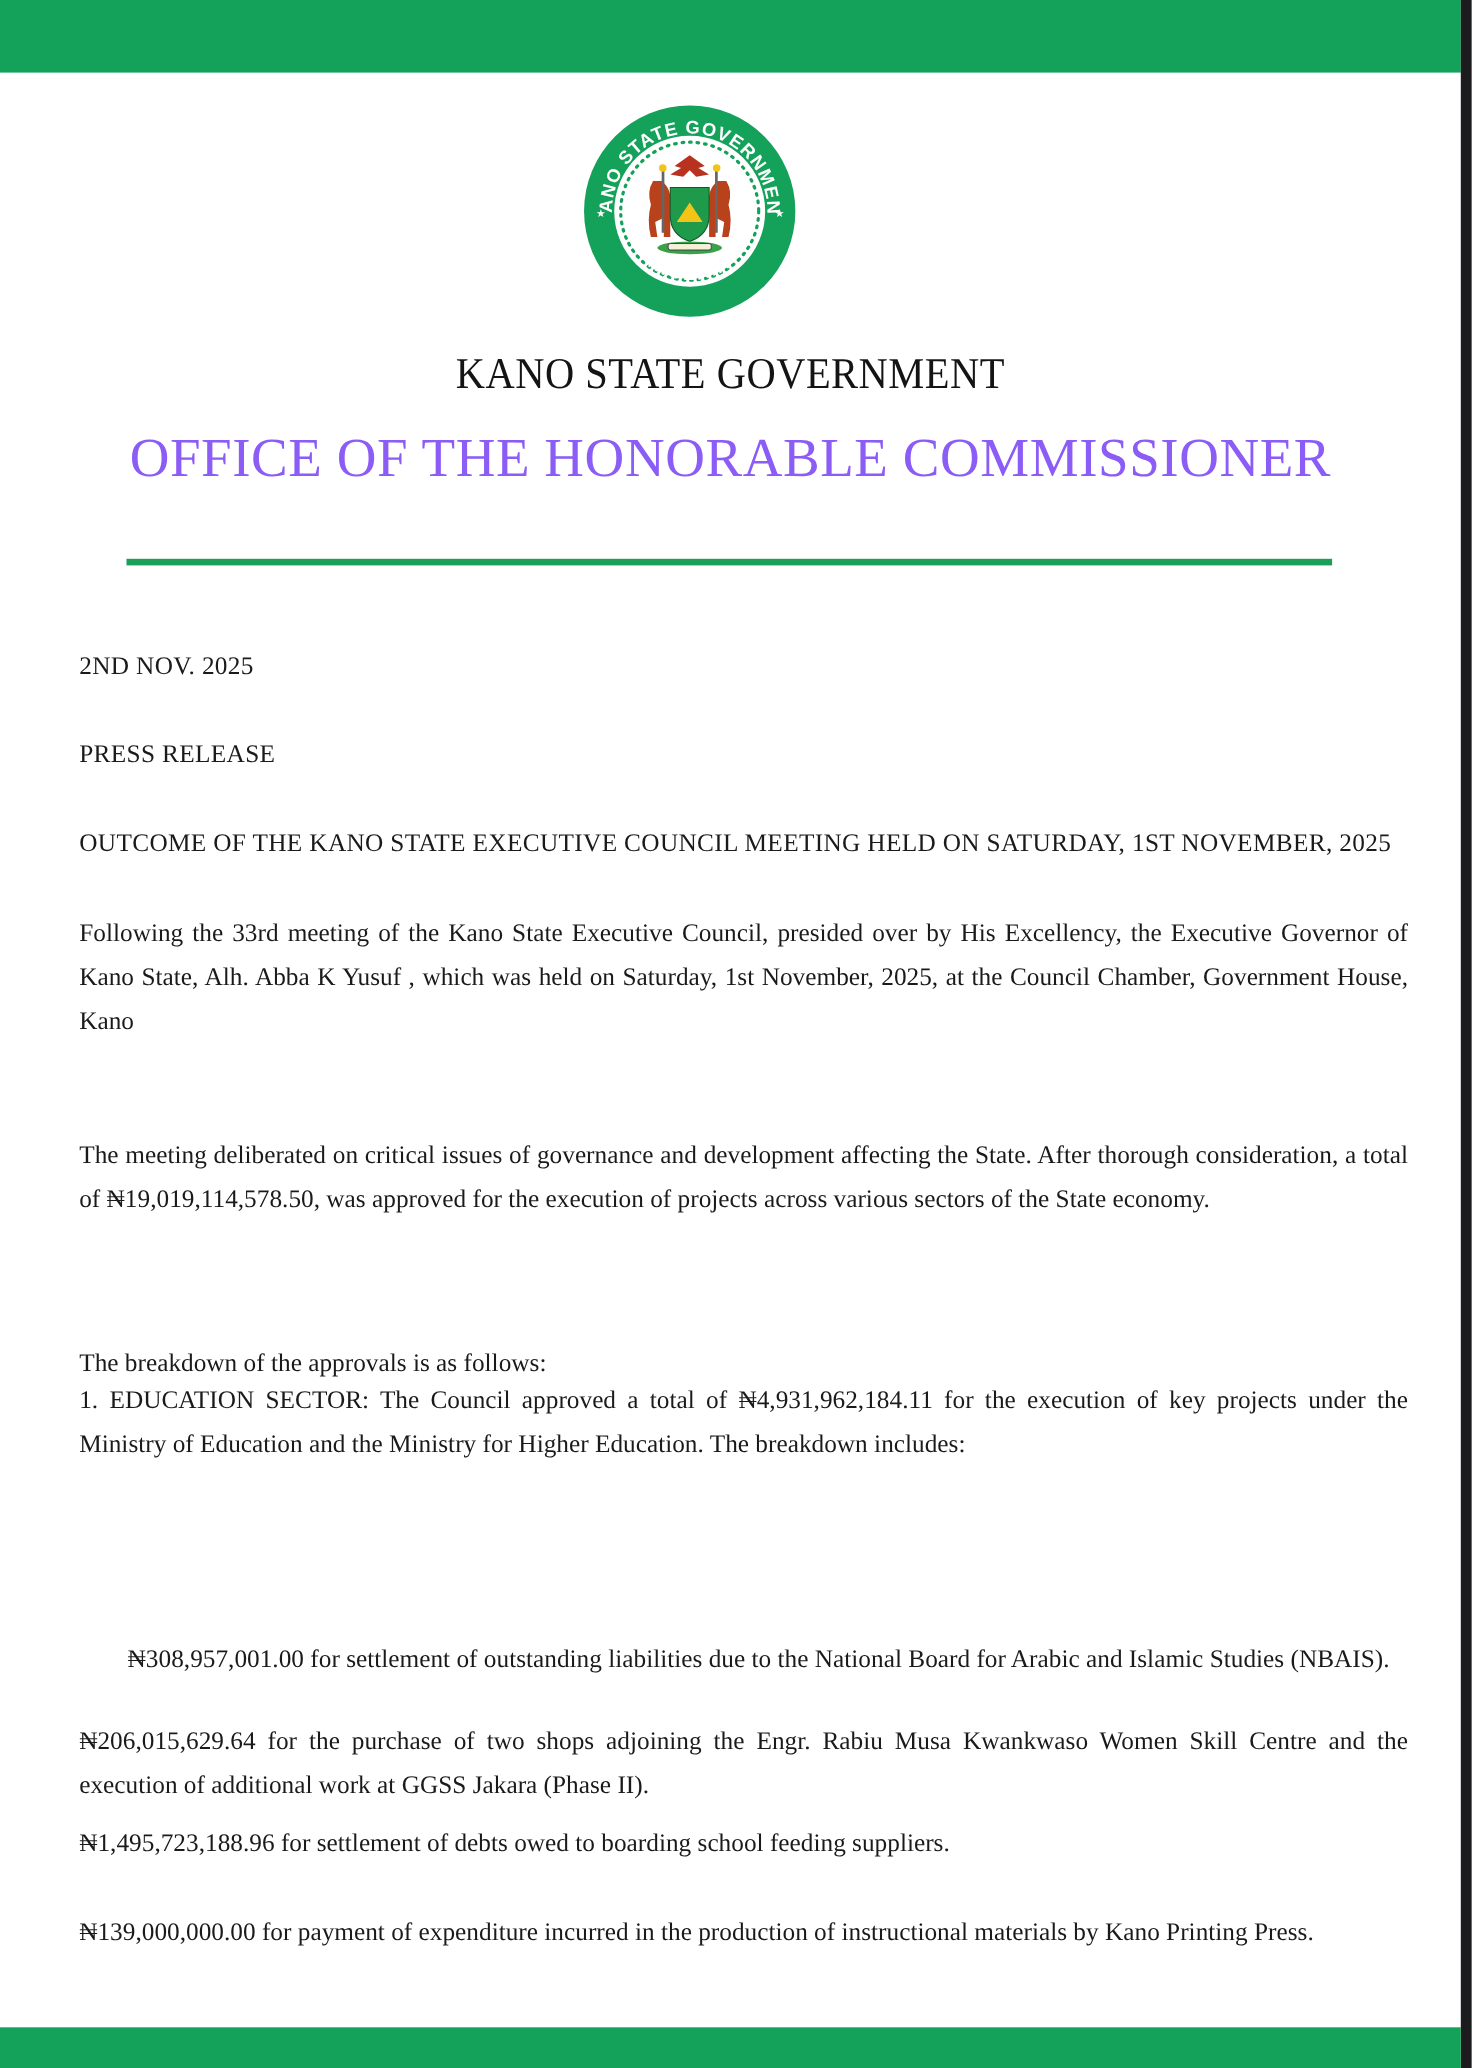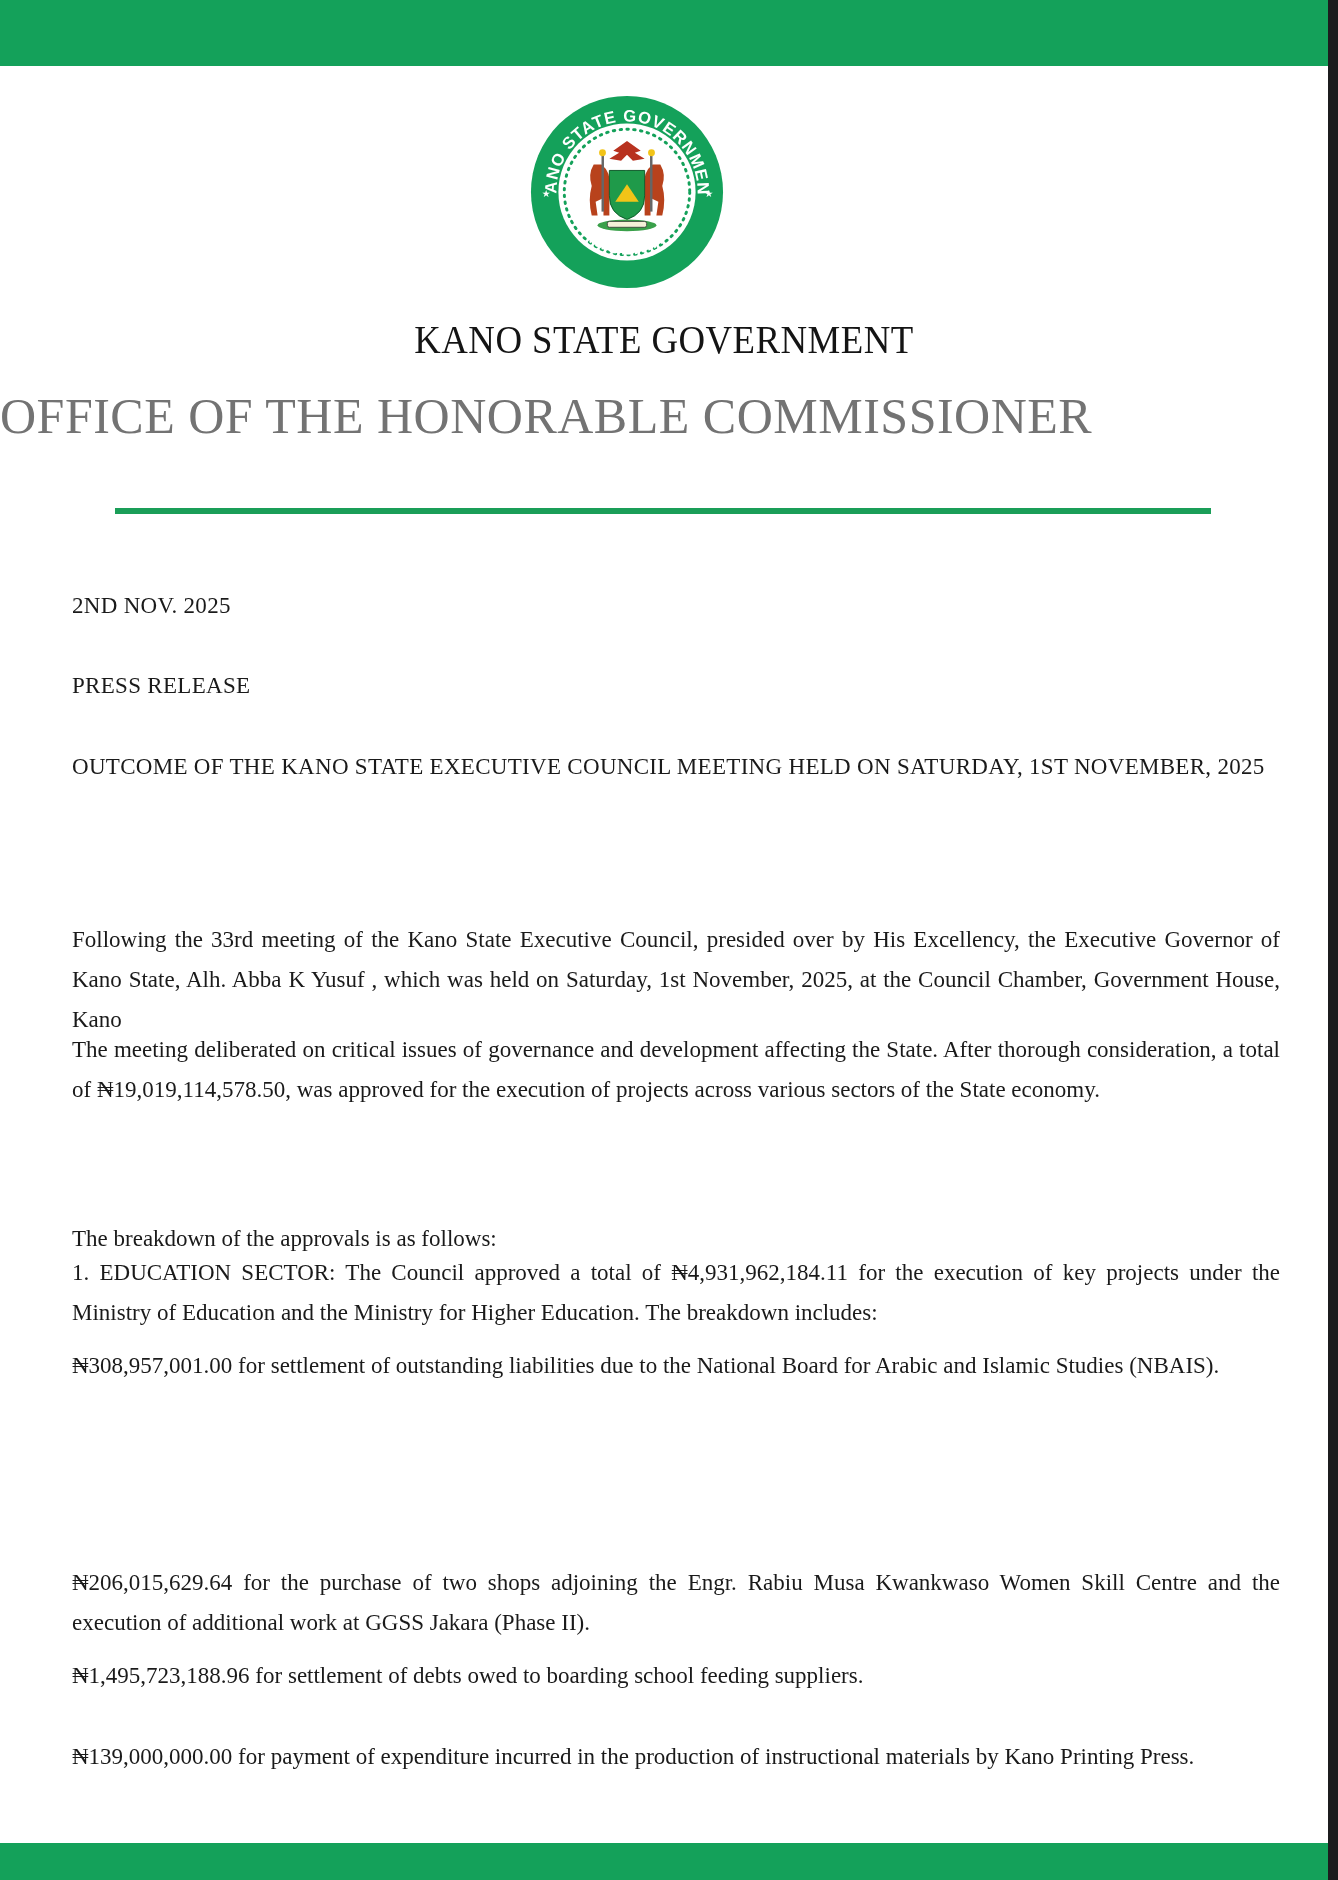--- a/index.html
+++ b/index.html
@@ -23,22 +23,22 @@
   }
   .seal {
     position: absolute; left: 529px; top: 94px; width: 196px; height: 196px;
   }
   .gov-title {
     position: absolute; top: 316px; left: 0; width: 1328px; text-align: center;
     font-size: 40px; letter-spacing: 0.5px; color: #141414;
     transform: scaleX(0.92);
   }
   .office-title {
-    position: absolute; top: 382px; left: 0; width: 1328px; 
-    font-size: 50px; line-height: 68px; color: #737373; letter-spacing: 0.5px;
+    position: absolute; top: 382px; left: 0; width: 1328px; text-align: center;
+    font-size: 50px; line-height: 68px; color: #8b5cf6; letter-spacing: 0.5px;
   }
   .office-title div { white-space: nowrap; }
   .underline {
     position: absolute; top: 508px; left: 115px; width: 1096px; height: 6px;
     background: #1a9e58;
   }
   .body-text {
     position: absolute; left: 72px; width: 1208px;
     font-size: 23px; line-height: 40px; color: #1a1a1a;
   }
@@ -98,37 +98,37 @@
 </div>
 
 <div class="body-text" style="top:666px;">
   <p class="caps">PRESS RELEASE</p>
 </div>
 
 <div class="body-text" style="top:747px;">
   <p class="caps">OUTCOME OF THE KANO STATE EXECUTIVE COUNCIL MEETING HELD ON SATURDAY, 1ST NOVEMBER, 2025</p>
 </div>
 
-<div class="body-text" style="top:920px;">
+<div class="body-text" style="top:828px;">
   <p>Following the 33rd meeting of the Kano State Executive Council, presided over by His Excellency, the Executive Governor of Kano State, Alh. Abba K Yusuf , which was held on Saturday, 1st November, 2025, at the Council Chamber, Government House, Kano</p>
 </div>
 
 <div class="body-text" style="top:1030px;">
   <p>The meeting deliberated on critical issues of governance and development affecting the State. After thorough consideration, a total of ₦19,019,114,578.50, was approved for the execution of projects across various sectors of the State economy.</p>
 </div>
 
 <div class="body-text" style="top:1219px;">
   <p>The breakdown of the approvals is as follows:</p>
 </div>
 
 <div class="body-text" style="top:1253px;">
   <p>1. EDUCATION SECTOR: The Council approved a total of ₦4,931,962,184.11 for the execution of key projects under the Ministry of Education and the Ministry for Higher Education. The breakdown includes:</p>
 </div>
 
-<div class="body-text" style="top:1346px;">
+<div class="body-text" style="top:1488px;margin-left:44px;">
   <p>₦308,957,001.00 for settlement of outstanding liabilities due to the National Board for Arabic and Islamic Studies (NBAIS).</p>
 </div>
 
 <div class="body-text" style="top:1535px;margin-top:28px;">
   <p>₦206,015,629.64 for the purchase of two shops adjoining the Engr. Rabiu Musa Kwankwaso Women Skill Centre and the execution of additional work at GGSS Jakara (Phase II).</p>
 </div>
 
 <div class="body-text" style="top:1656px;">
   <p>₦1,495,723,188.96 for settlement of debts owed to boarding school feeding suppliers.</p>
 </div>

